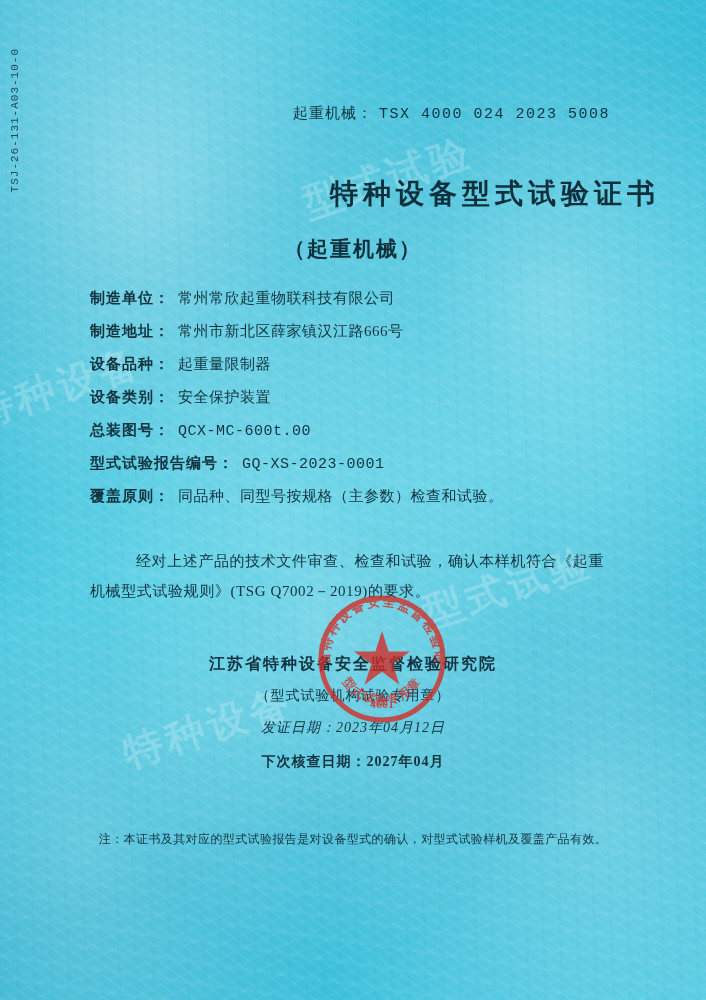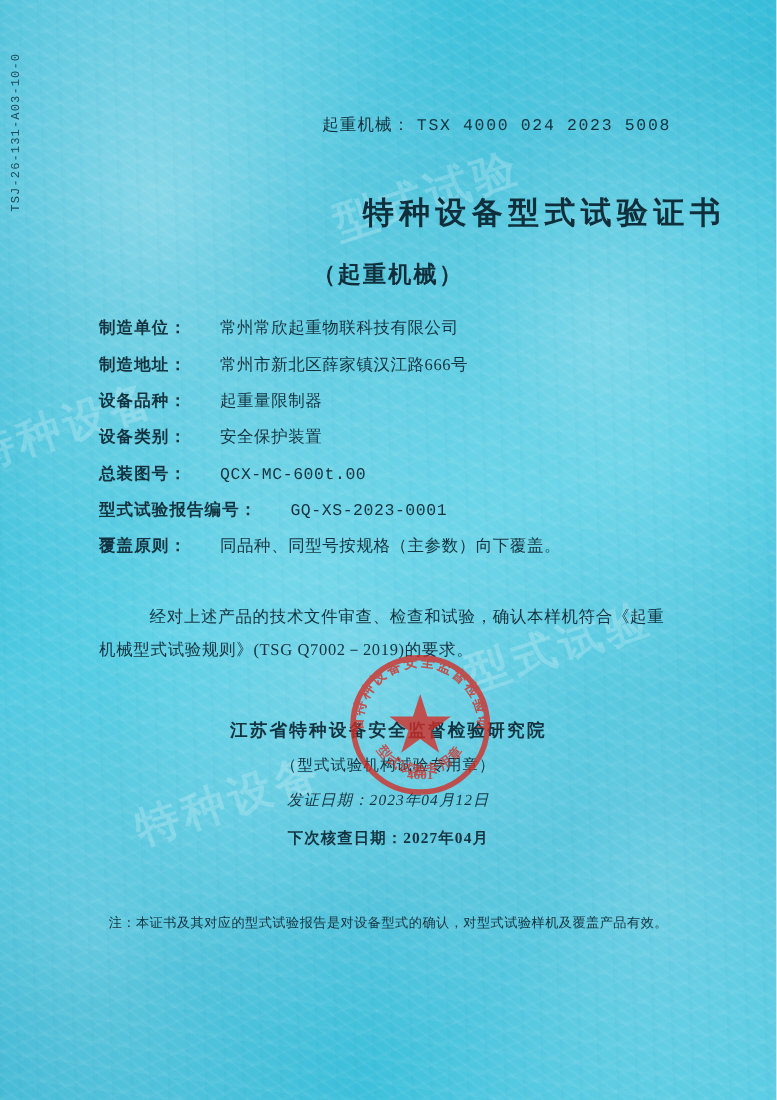--- a/index.html
+++ b/index.html
@@ -118,21 +118,20 @@
     margin-top: 26px;
     padding-left: 44px;
     padding-right: 24px;
   }
   .field-row {
     display: flex;
     align-items: baseline;
     margin-bottom: 14px;
     font-size: 15px;
     color: #12333f;
-    gap: 22px;
   }
   .field-label {
     font-weight: bold;
     letter-spacing: 1px;
     white-space: nowrap;
   }
   .field-value {
     margin-left: 8px;
     letter-spacing: 0.5px;
   }
@@ -247,21 +246,21 @@
       <div class="field-row">
         <span class="field-label">总装图号：</span>
         <span class="field-value mono">QCX-MC-600t.00</span>
       </div>
       <div class="field-row">
         <span class="field-label">型式试验报告编号：</span>
         <span class="field-value mono">GQ-XS-2023-0001</span>
       </div>
       <div class="field-row">
         <span class="field-label">覆盖原则：</span>
-        <span class="field-value">同品种、同型号按规格（主参数）向下覆盖。</span>
+        <span class="field-value">同品种、同型号按规格（主参数）检查和试验。</span>
       </div>
     </div>
 
     <div id="statement">
       <p class="indent">经对上述产品的技术文件审查、检查和试验，确认本样机符合《起重</p>
       <p>机械型式试验规则》(TSG Q7002－2019)的要求。</p>
     </div>
 
     <div id="signature-block">
 

